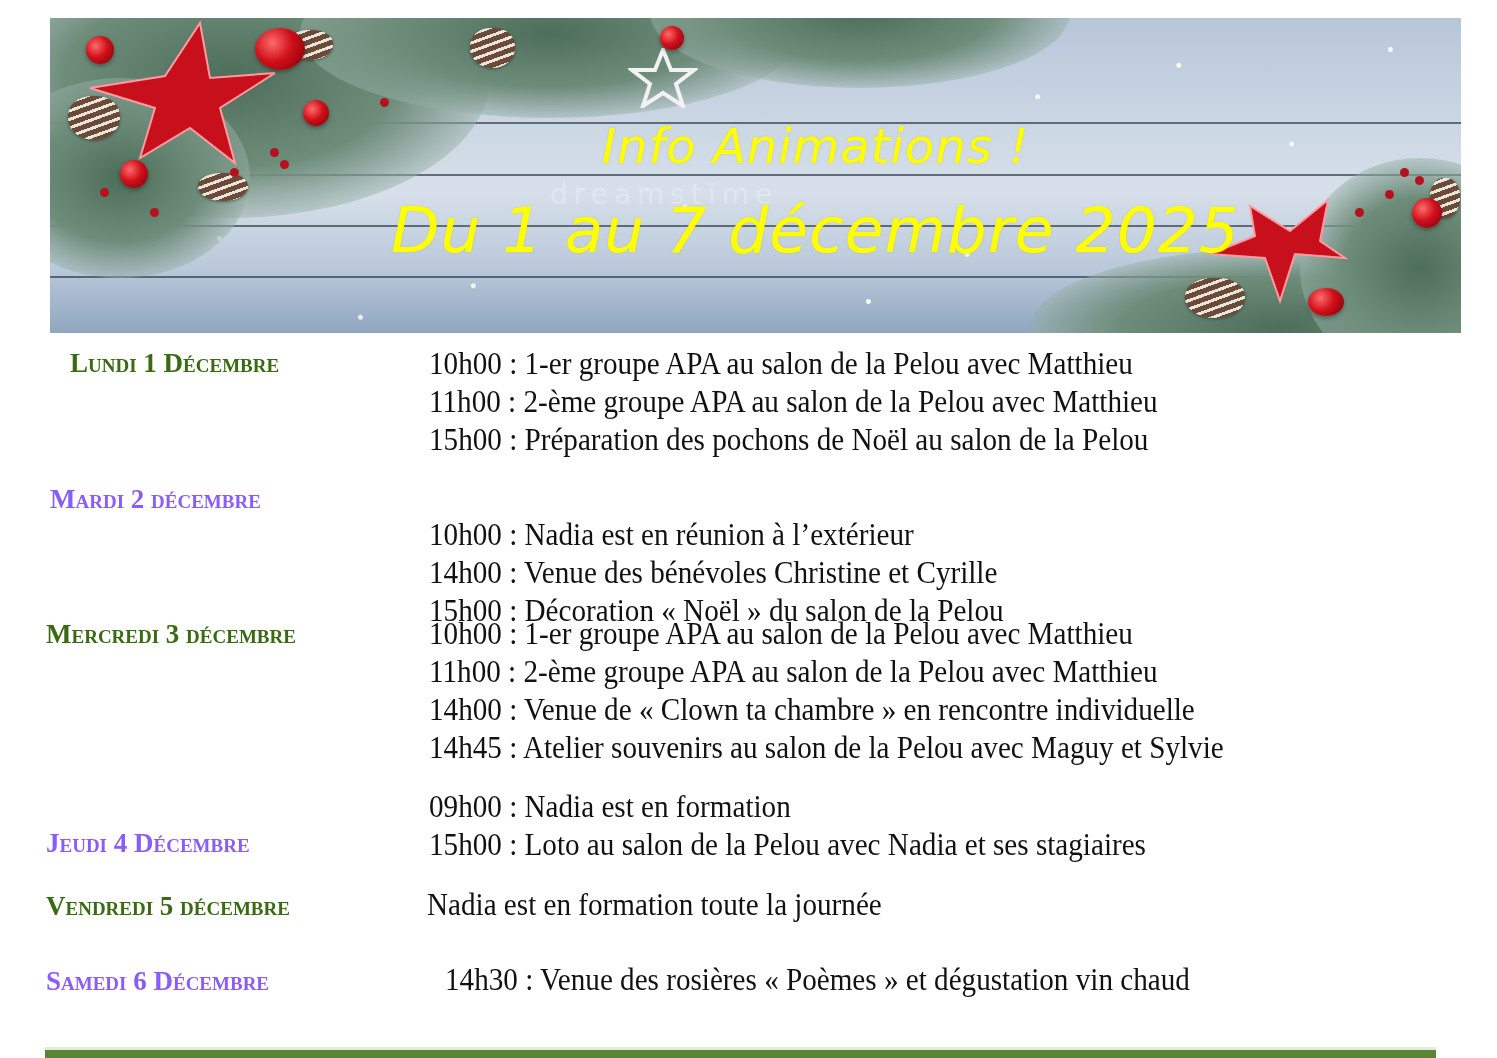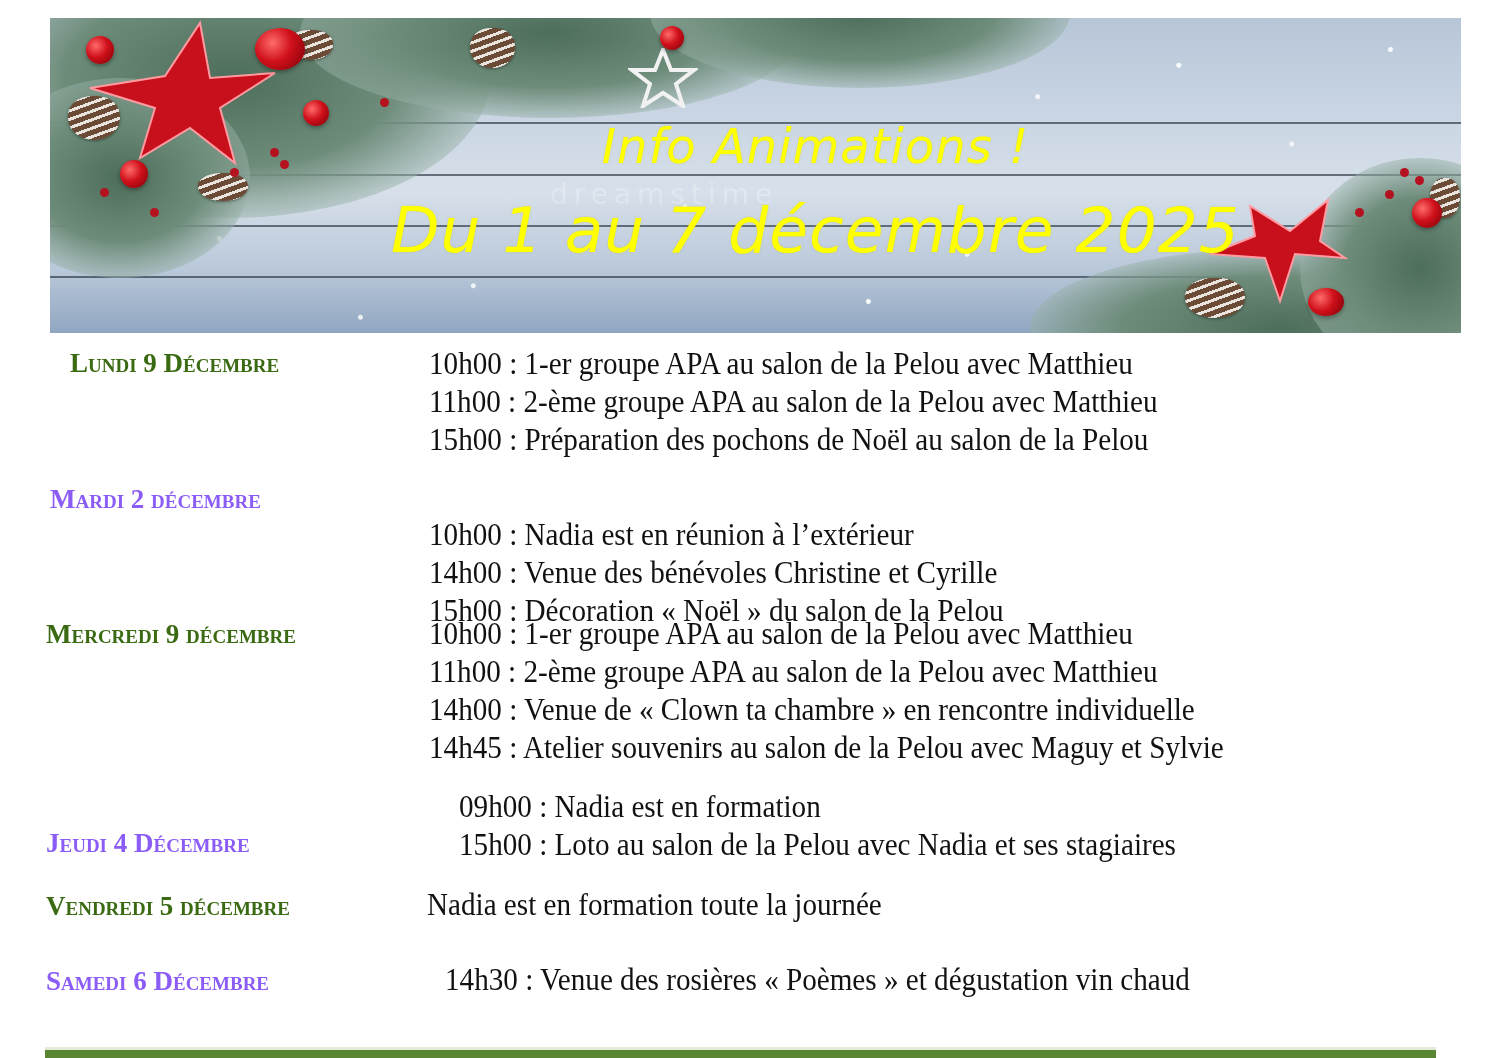--- a/index.html
+++ b/index.html
@@ -214,50 +214,50 @@
 
   <div class="watermark">dreamstime</div>
 
   <div class="banner-title line1">Info Animations !</div>
   <div class="banner-title line2">Du 1 au 7 décembre 2025</div>
 </div>
 
 <section>
 
   <div class="day" style="top:345px;">
-    <div class="day-label green" style="left:70px; top:3px;">Lundi 9 Décembre</div>
+    <div class="day-label green" style="left:70px; top:3px;">Lundi 1 Décembre</div>
     <ul class="events" style="top:0px;">
       <li class="event">10h00 : 1-er groupe APA au salon de la Pelou avec Matthieu</li>
       <li class="event">11h00 : 2-ème groupe APA au salon de la Pelou avec Matthieu</li>
       <li class="event">15h00 : Préparation des pochons de Noël au salon de la Pelou</li>
     </ul>
   </div>
 
   <div class="day" style="top:480px;">
     <div class="day-label orange" style="left:50px; top:4px;">Mardi 2 décembre</div>
     <ul class="events" style="top:0px;margin-top:36px;">
       <li class="event">10h00 : Nadia est en réunion à l’extérieur</li>
       <li class="event">14h00 : Venue des bénévoles Christine et Cyrille</li>
       <li class="event">15h00 : Décoration « Noël » du salon de la Pelou</li>
     </ul>
   </div>
 
   <div class="day" style="top:615px;">
-    <div class="day-label green" style="left:46px; top:4px;">Mercredi 9 décembre</div>
+    <div class="day-label green" style="left:46px; top:4px;">Mercredi 3 décembre</div>
     <ul class="events" style="top:0px;">
       <li class="event">10h00 : 1-er groupe APA au salon de la Pelou avec Matthieu</li>
       <li class="event">11h00 : 2-ème groupe APA au salon de la Pelou avec Matthieu</li>
       <li class="event">14h00 : Venue de « Clown ta chambre » en rencontre individuelle</li>
       <li class="event">14h45 : Atelier souvenirs au salon de la Pelou avec Maguy et Sylvie</li>
     </ul>
   </div>
 
   <div class="day" style="top:788px;">
     <div class="day-label orange" style="left:46px; top:4px;margin-top:36px;">Jeudi 4 Décembre</div>
-    <ul class="events" style="top:0px;margin-left:30px;">
+    <ul class="events" style="top:0px;">
       <li class="event">09h00 : Nadia est en formation</li>
       <li class="event">15h00 : Loto au salon de la Pelou avec Nadia et ses stagiaires</li>
     </ul>
   </div>
 
   <div class="day" style="top:886px;">
     <div class="day-label green" style="left:46px; top:5px;">Vendredi 5 décembre</div>
     <ul class="events" style="top:0px; left:427px;">
       <li class="event">Nadia est en formation toute la journée</li>
     </ul>

